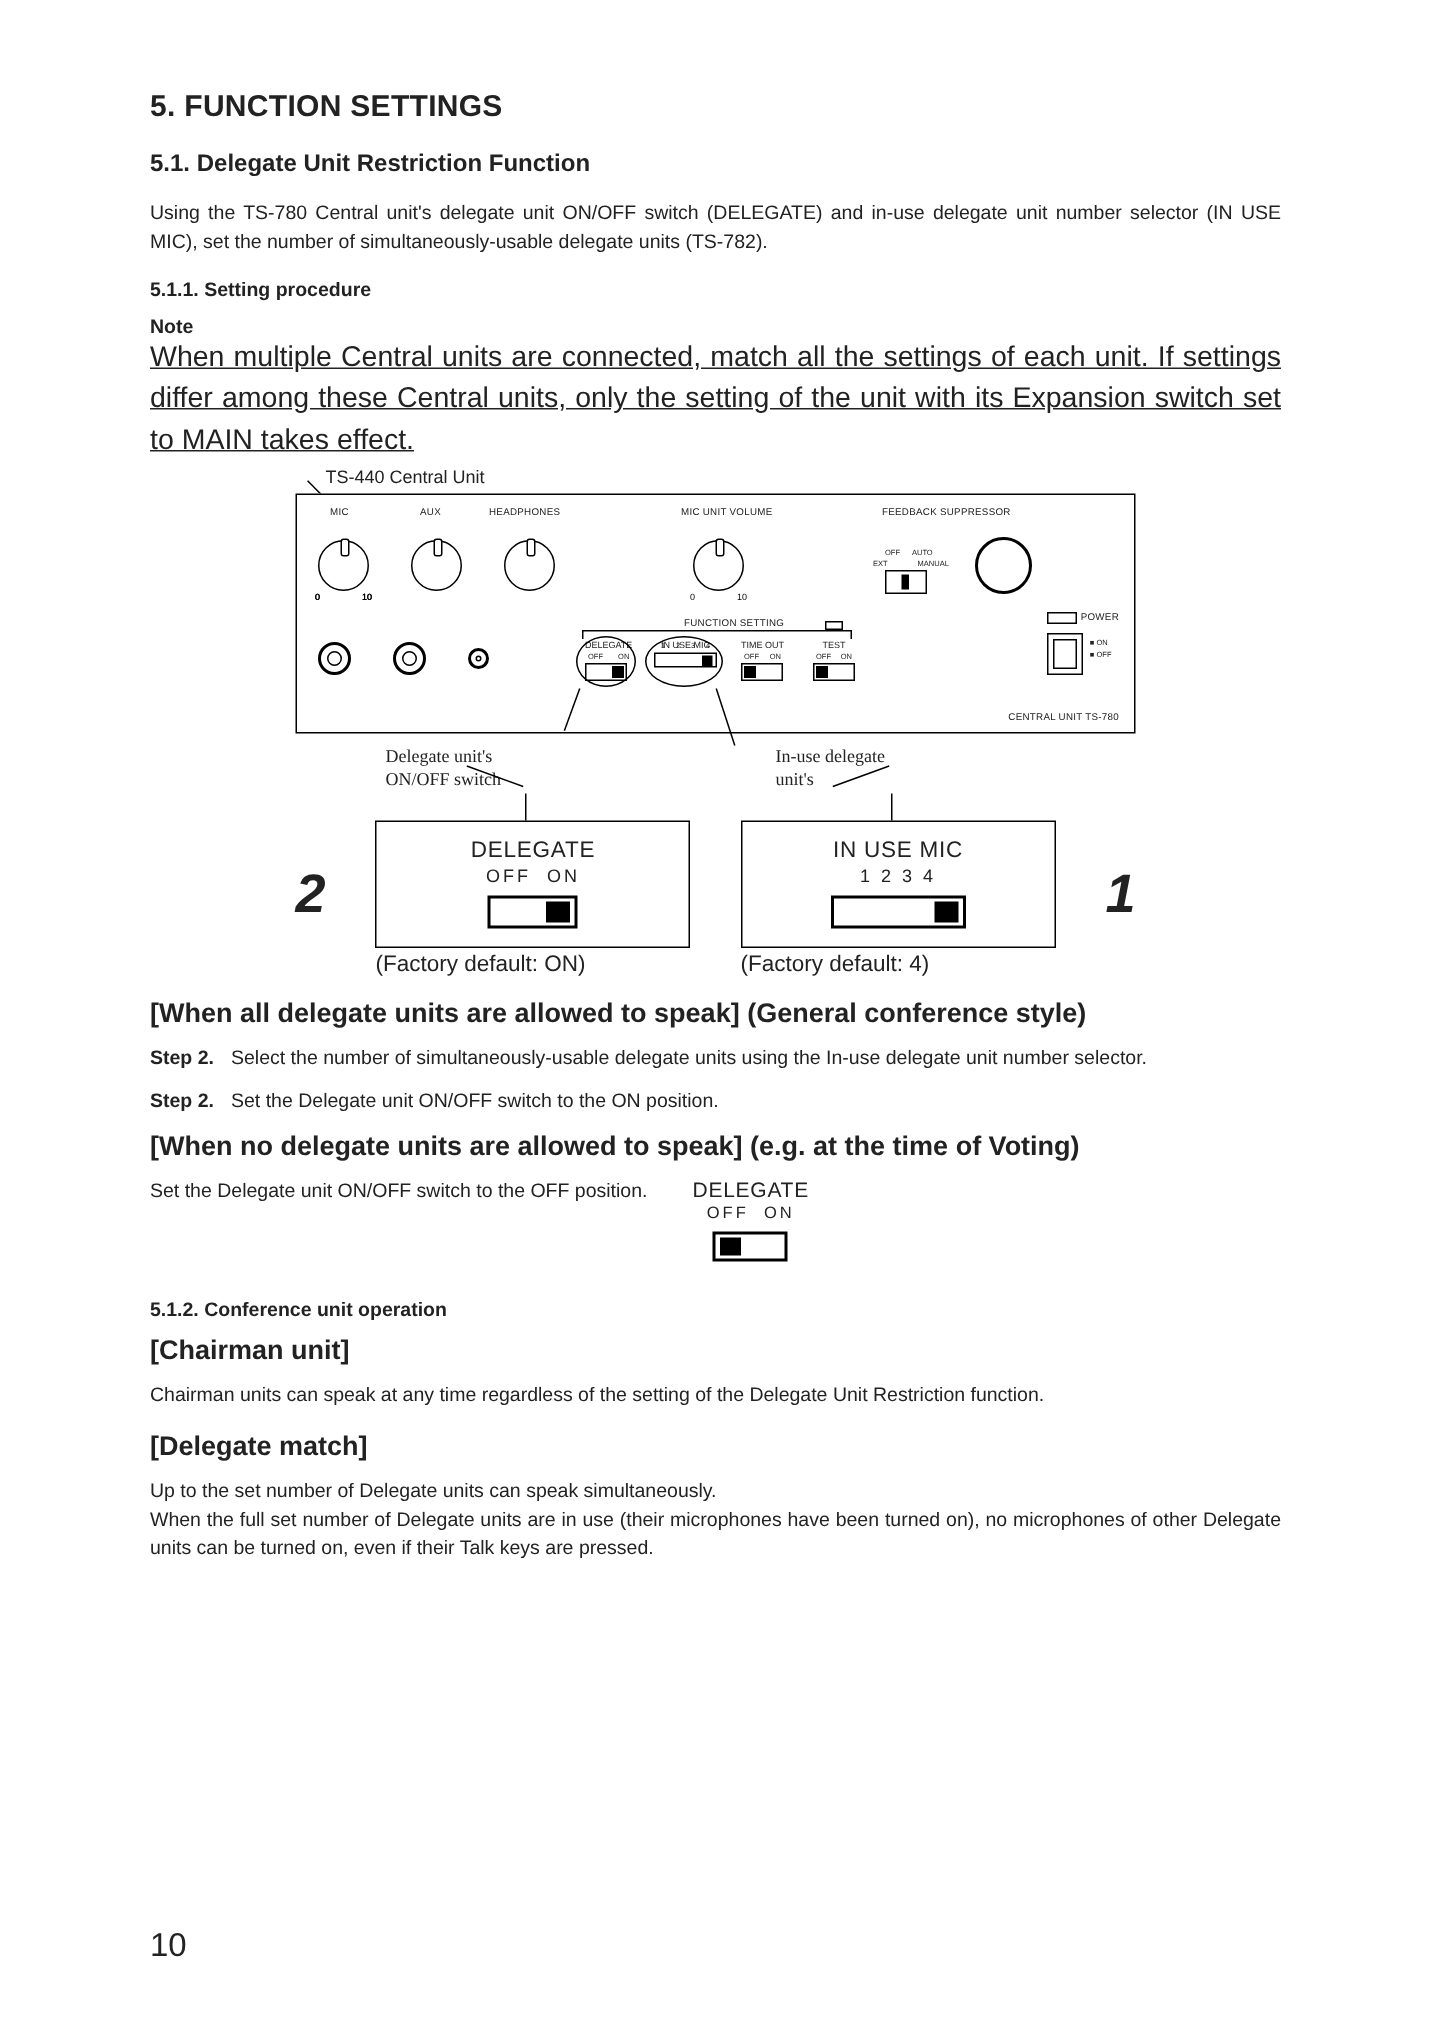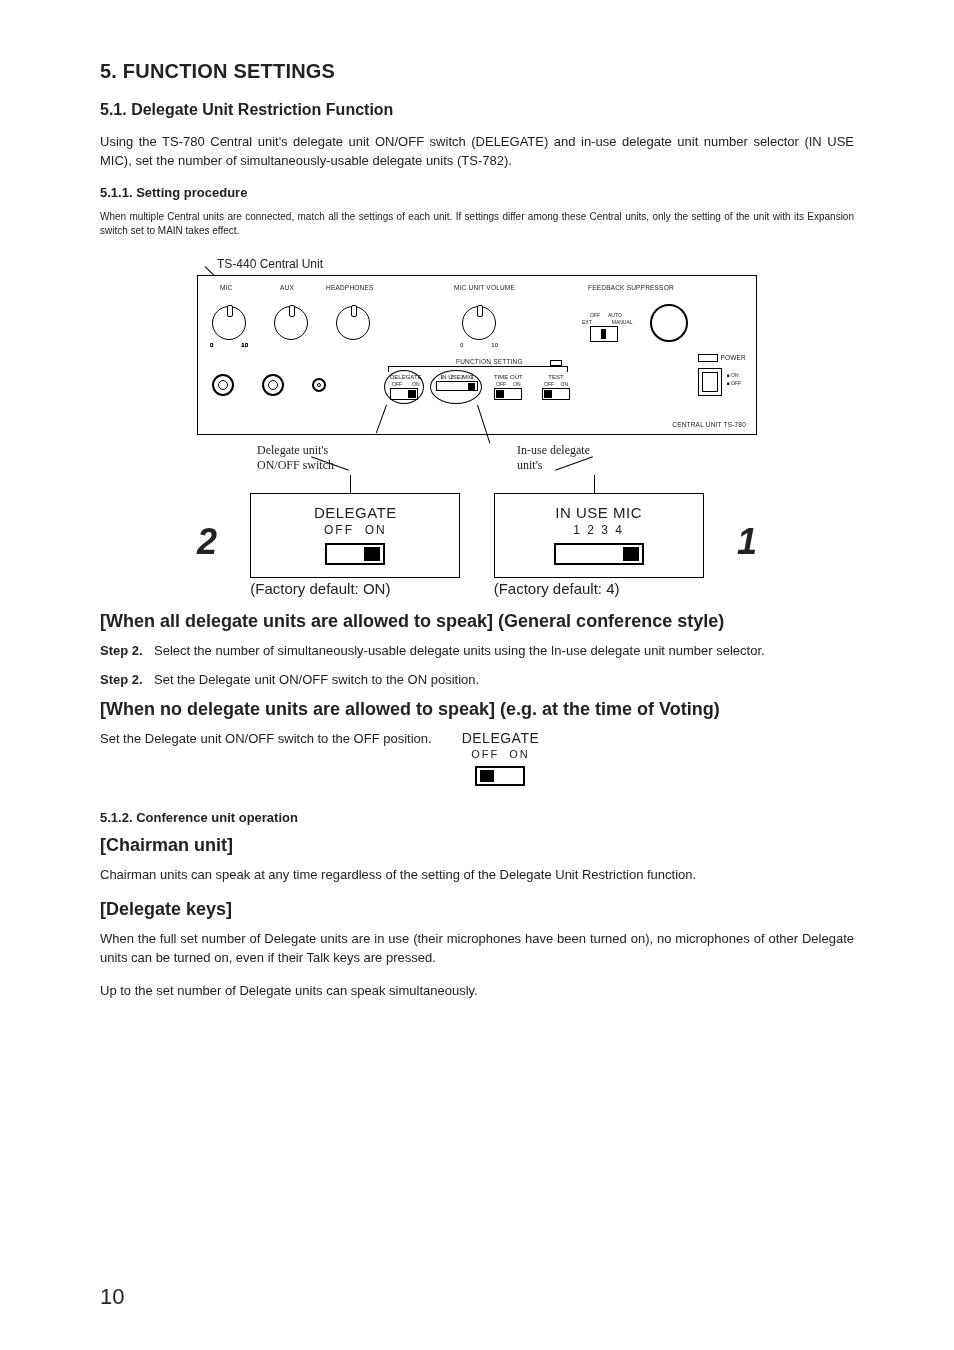--- a/index.html
+++ b/index.html
@@ -3,21 +3,21 @@
 <meta charset="utf-8">
 <style>
   * { box-sizing: border-box; margin: 0; padding: 0; }
   html, body { width: 954px; height: 1350px; background: #fff; font-family: Arial, Helvetica, sans-serif; color: #222; }
   .page { padding: 60px 100px 64px 100px; position: relative; height: 100%; }
   h1 { font-size: 20px; font-weight: bold; margin-bottom: 18px; letter-spacing: 0.2px; }
   h2 { font-size: 16px; font-weight: bold; margin-bottom: 14px; }
   .body-text { font-size: 13px; line-height: 1.45; text-align: justify; margin-bottom: 14px; }
   .sub-hdr { font-size: 13px; font-weight: bold; margin-bottom: 10px; }
   .note-hdr { font-size: 13px; font-weight: bold; margin-bottom: 0; }
-  .note-body { font-size: 10px; line-height: 1.45; text-align: justify; margin-bottom: 18px; }
+  .note-body { font-size: 19px; line-height: 1.45; text-align: justify; margin-bottom: 4px; text-decoration: underline; }
 
   .figure-wrap { width: 560px; margin: 0 auto 14px auto; position: relative; }
   .fig-label { font-size: 12px; margin-bottom: 4px; margin-left: 20px; }
   .panel-box { border: 1px solid #000; width: 560px; height: 160px; position: relative; background: #fff; }
 
   .knob-row { position: absolute; top: 30px; left: 14px; display: flex; gap: 28px; }
   .knob { width: 34px; height: 34px; border: 1px solid #000; border-radius: 50%; position: relative; }
   .knob::before { content:''; position:absolute; width:4px; height:10px; background:#fff; border:1px solid #000; top:-2px; left:14px; border-radius:2px; }
   .knob-ticks { font-size:6px; position:absolute; top:36px; left:-2px; width:38px; display:flex; justify-content:space-between; color:#000; }
 
@@ -74,20 +74,21 @@
 </style>
 </head>
 <body>
 
 <div class="page">
   <h1>5. FUNCTION SETTINGS</h1>
   <h2>5.1. Delegate Unit Restriction Function</h2>
   <p class="body-text">Using the TS-780 Central unit's delegate unit ON/OFF switch (DELEGATE) and in-use delegate unit number selector (IN USE MIC), set the number of simultaneously-usable delegate units (TS-782).</p>
 
   <p class="sub-hdr">5.1.1. Setting procedure</p>
+  <p class="note-hdr">Note</p>
   <p class="note-body">When multiple Central units are connected, match all the settings of each unit. If settings differ among these Central units, only the setting of the unit with its Expansion switch set to MAIN takes effect.</p>
 
   <div class="figure-wrap">
 
     <div style="position:absolute;left:6px;top:14px;width:14px;height:1px;background:#000;transform:rotate(45deg);"></div>
     <div class="fig-label">TS-440 Central Unit</div>
 
     <div class="panel-box">
 
       <span class="tiny-label" style="left:22px;top:8px;">MIC</span>
@@ -295,18 +296,18 @@
           <div class="nub" style="left:3px;"></div>
         </div>
     </div>
   </div>
 
   <p class="sub-hdr" style="margin-top:10px;">5.1.2. Conference unit operation</p>
 
   <p class="scenario-hdr">[Chairman unit]</p>
   <p class="body-text">Chairman units can speak at any time regardless of the setting of the Delegate Unit Restriction function.</p>
 
-  <p class="scenario-hdr">[Delegate keys]</p>
+  <p class="scenario-hdr">[Delegate match]</p>
+  <p class="body-text" style="margin-bottom:0;">Up to the set number of Delegate units can speak simultaneously.</p>
   <p class="body-text">When the full set number of Delegate units are in use (their microphones have been turned on), no microphones of other Delegate units can be turned on, even if their Talk keys are pressed.</p>
-  <p class="body-text" style="margin-bottom:0;">Up to the set number of Delegate units can speak simultaneously.</p>
 
   <div class="page-num">10</div>
 </div>
 
 </body></html>

